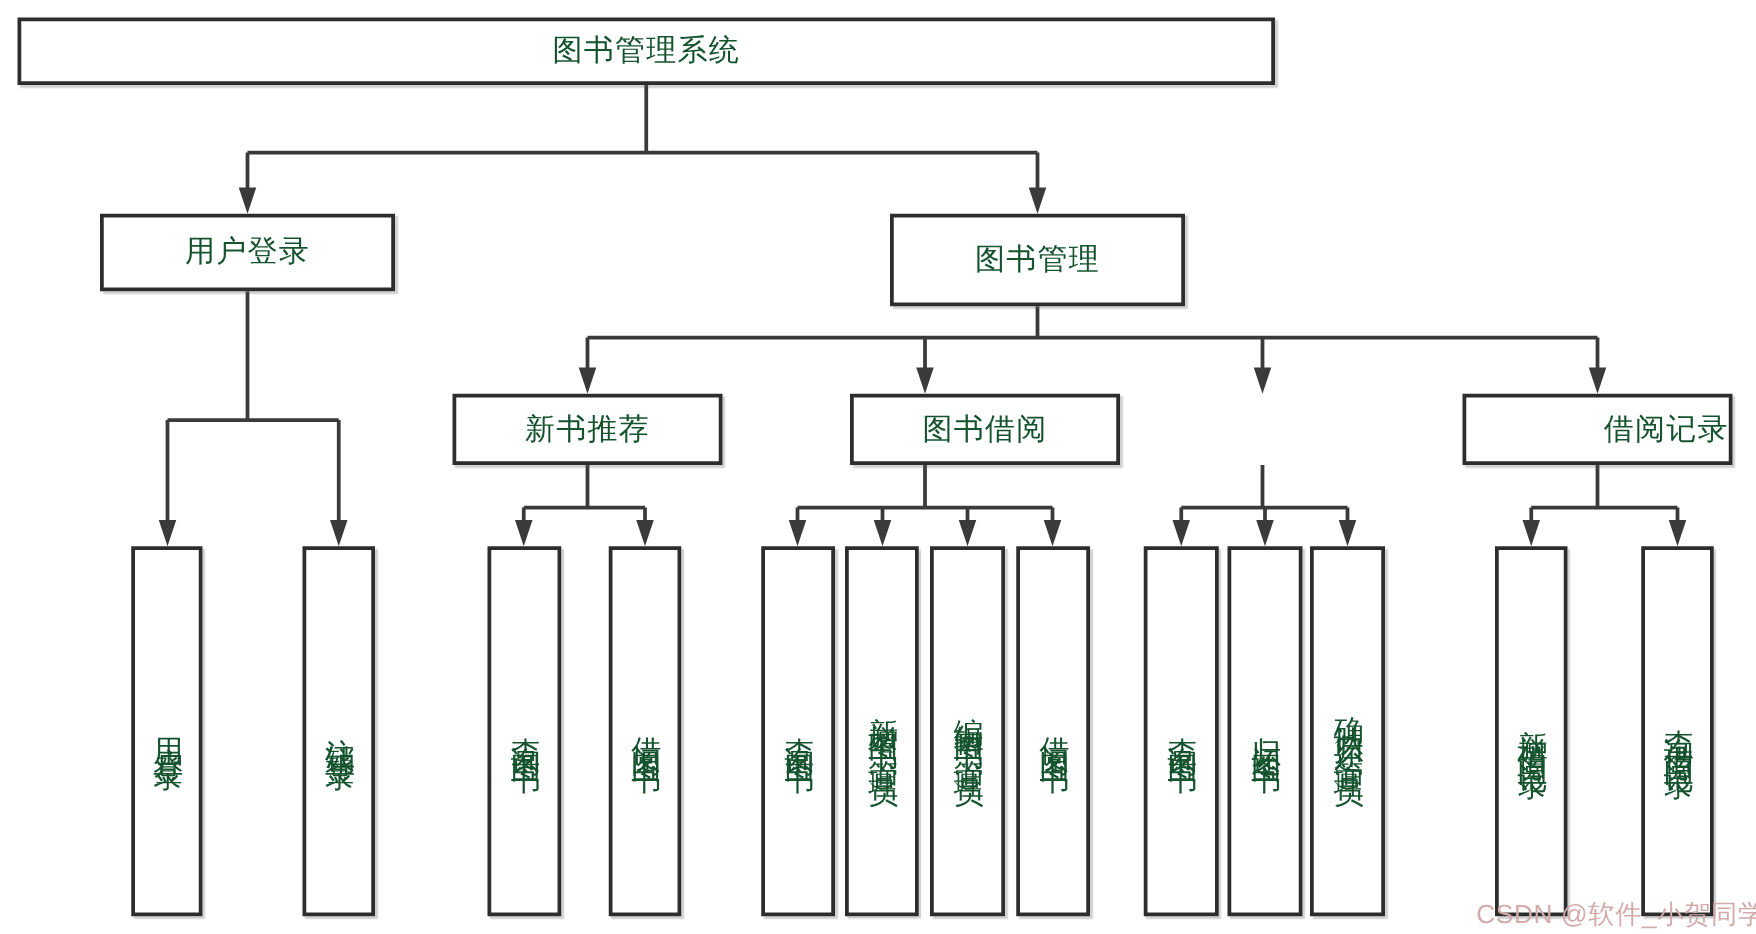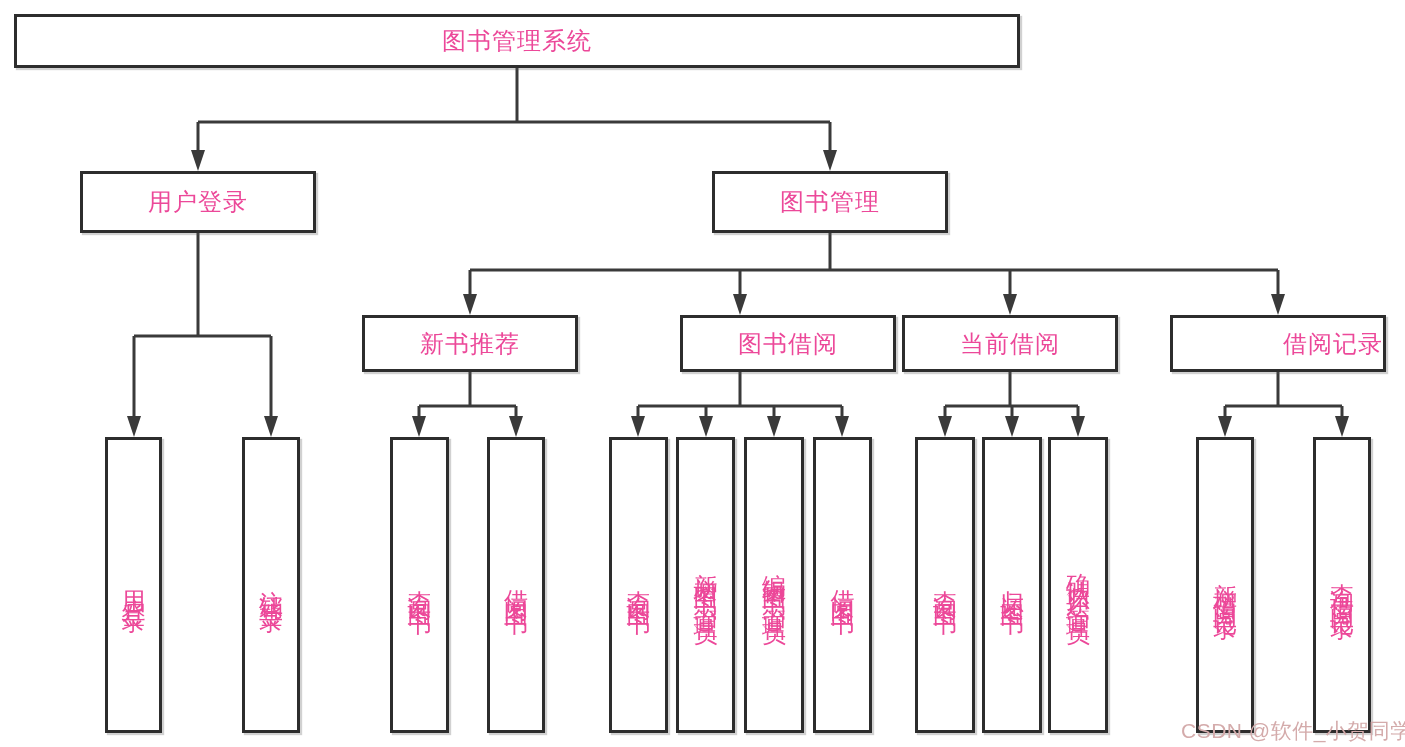--- a/index.html
+++ b/index.html
@@ -22,29 +22,29 @@
   }
   .box {
     position: absolute;
     box-sizing: border-box;
     background: #ffffff;
     border: 3px solid #2d2d2d;
     box-shadow: 2px 2px 1px rgba(90,90,90,0.28);
     display: flex;
     align-items: center;
     justify-content: center;
-    color: #ec4899;
+    color: #14532d;
     font-size: 24px;
     line-height: 1;
     letter-spacing: 1px;
     white-space: nowrap;
   }
   .root-box  { left: 14px;  top: 14px;  width: 1006px; height: 54px; }
   .n2-login  { left: 80px;  top: 171px; width: 236px;  height: 62px; }
-  .n2-mgmt   { left: 712px; top: 171px; width: 236px;  height: 62px; }
+  .n2-mgmt   { left: 712px; top: 171px; width: 236px;  height: 74px; }
   .n3        { top: 315px;  height: 57px; width: 216px; }
   .n3-a { left: 362px; text-align: right; }
   .n3-b { left: 632px; margin-left: 48px; }
   .n3-c { left: 902px; }
   .n3-d { left: 1170px; justify-content: flex-end; }
   .leaf      { top: 437px;  height: 296px; }
   .leaf span {
     writing-mode: vertical-rl;
     text-orientation: mixed;
     letter-spacing: 7px;
@@ -142,23 +142,20 @@
   <div class="box n2-mgmt">
     <span>图书管理</span>
   </div>
 
   <div class="box n3 n3-a">
     <span>新书推荐</span>
   </div>
   <div class="box n3 n3-b">
     <span>图书借阅</span>
   </div>
-  <div class="box n3 n3-c">
-    <span>当前借阅</span>
-  </div>
   <div class="box n3 n3-d">
     <span>借阅记录</span>
   </div>
 
   <div class="box leaf leaf-1">
     <span>用户登录</span>
   </div>
   <div class="box leaf leaf-2">
     <span>注销登录</span>
   </div>

